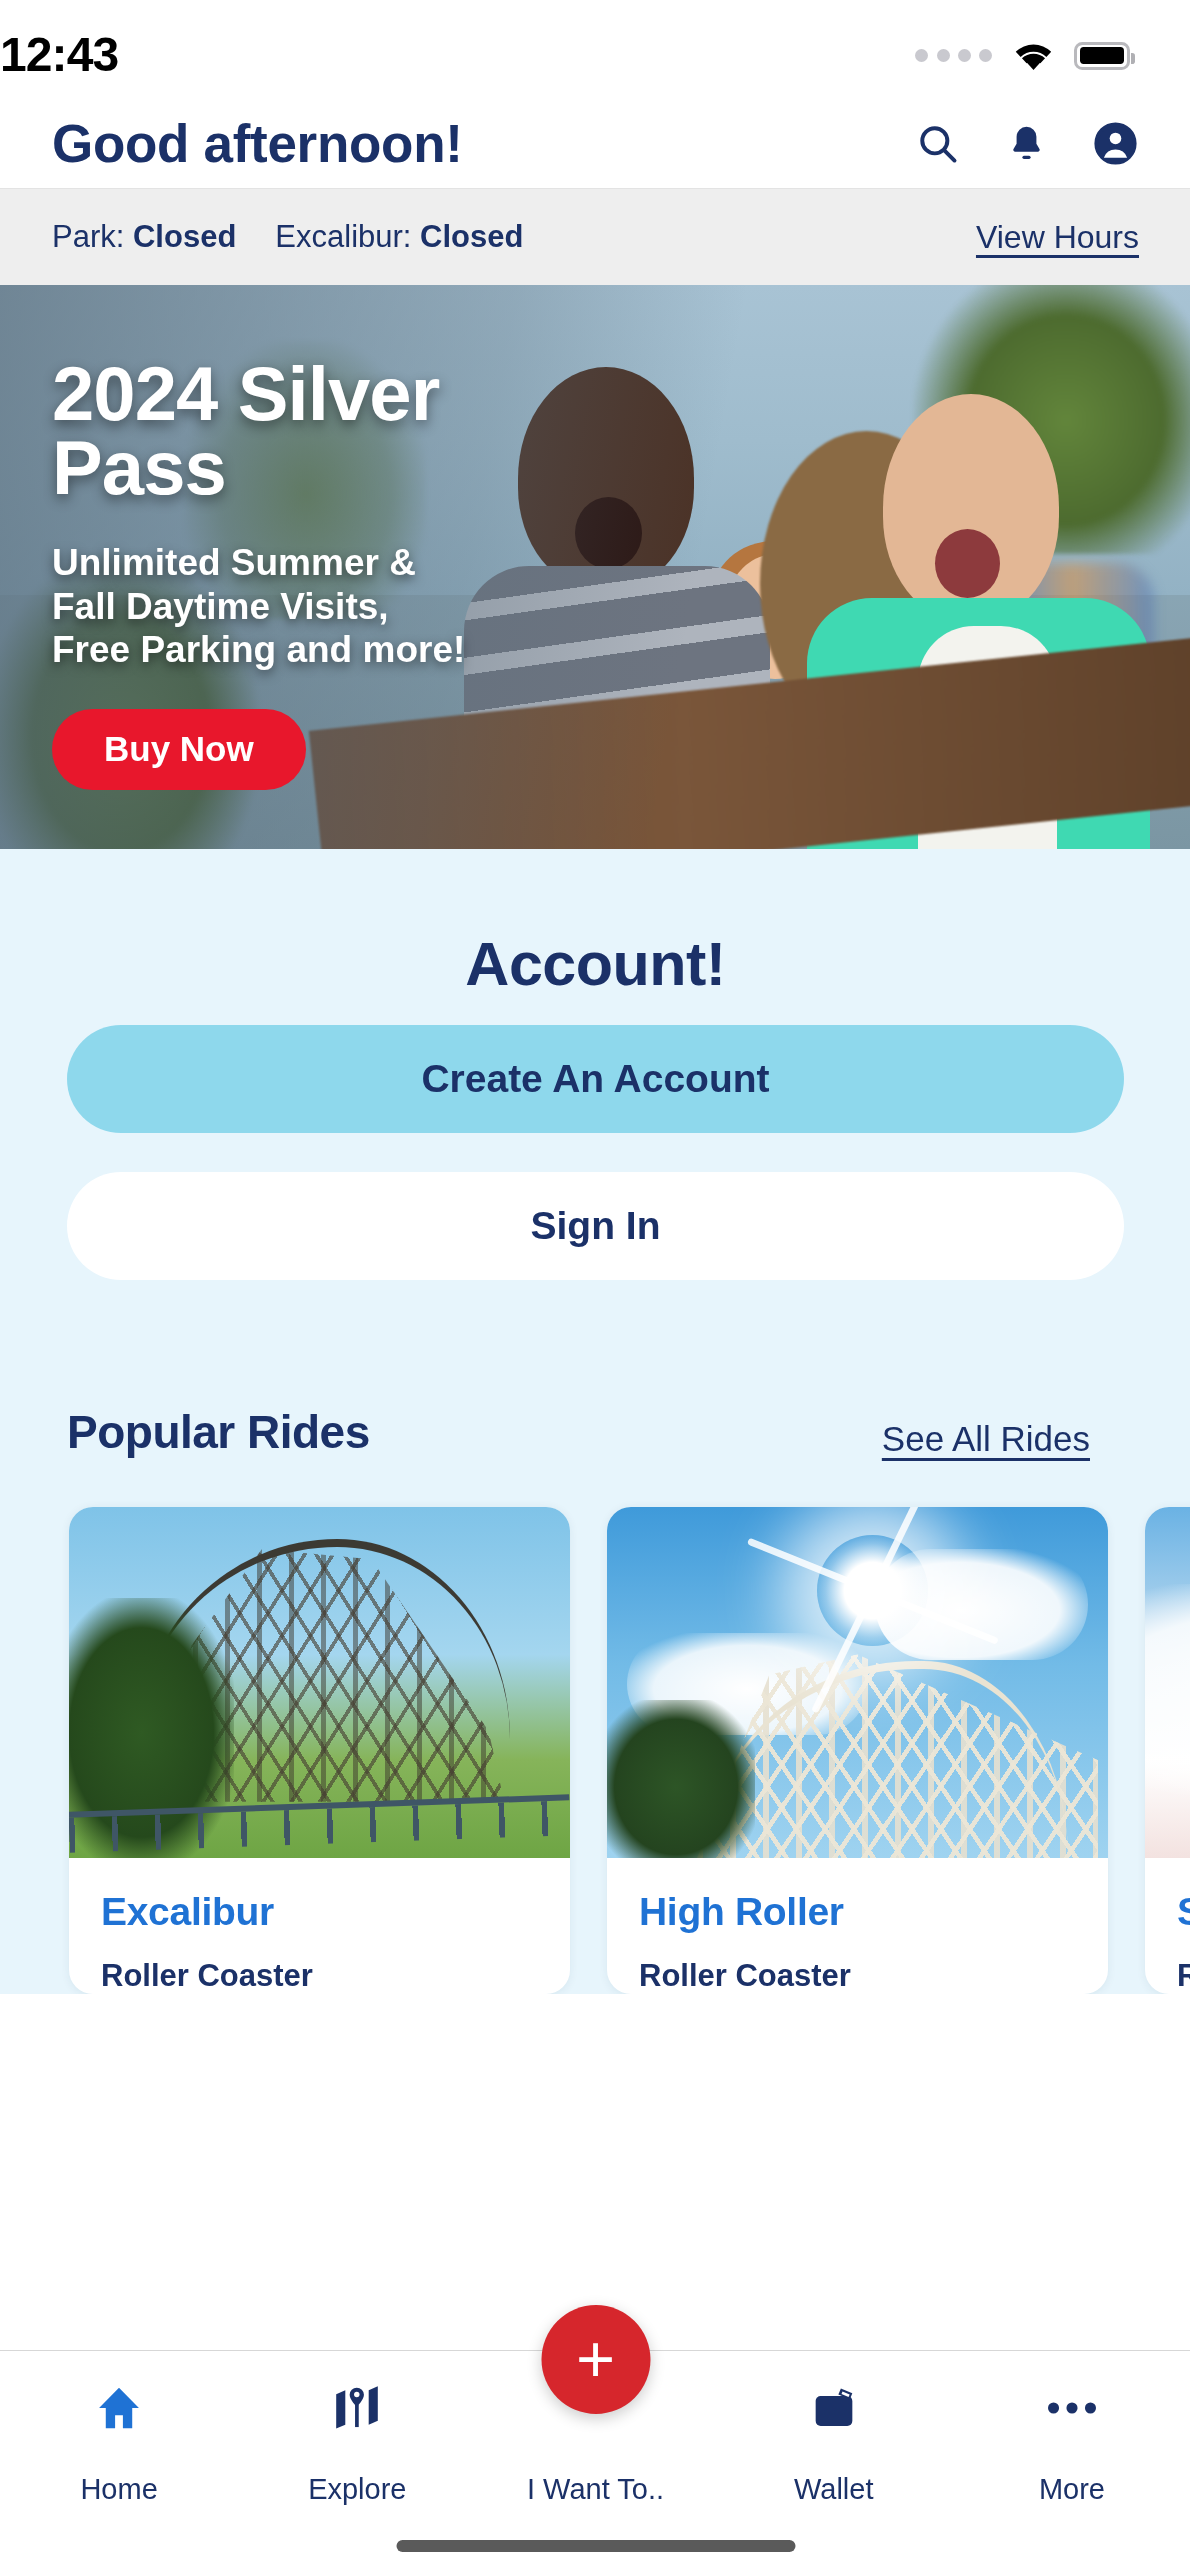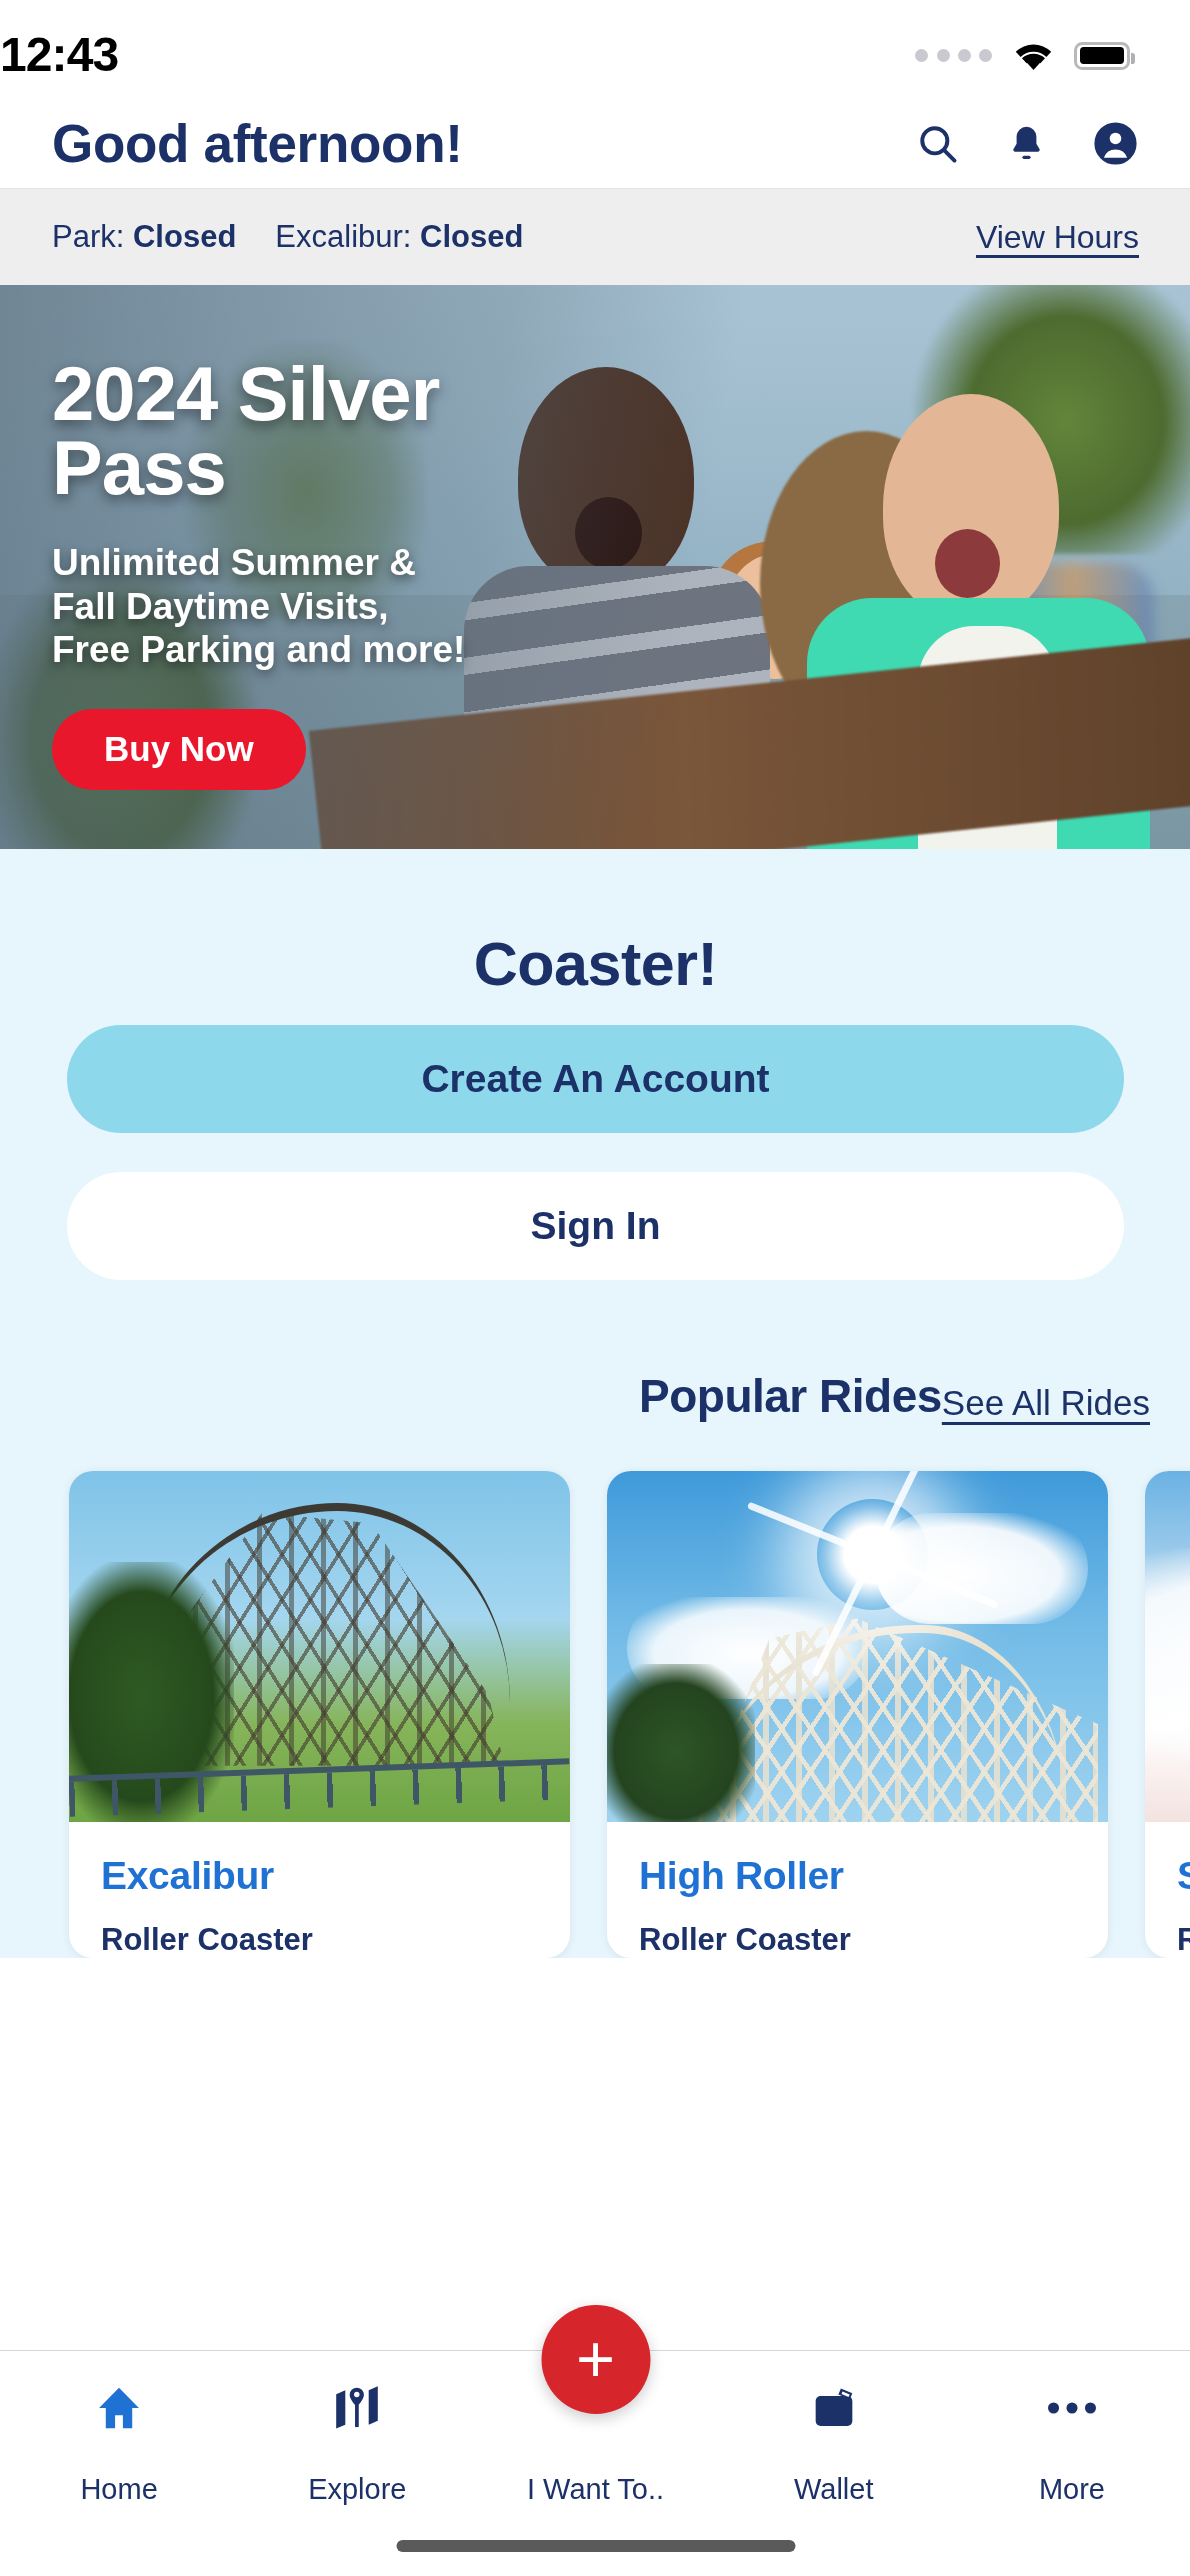--- a/index.html
+++ b/index.html
@@ -125,22 +125,23 @@
   .btn{
     display:block; width:100%; border:none; border-radius:93px;
     font-size:39px; font-weight:700; color:#1b3168;
     padding:32px 0; text-align:center;
   }
   .btn-primary{ background:#8ed8ec; margin-top:26px; }
   .btn-secondary{ background:#ffffff; margin-top:39px; }
 
   
   .section-head{
-    display:flex; align-items:flex-end; justify-content:flex-end;
-    padding:89px 41px 0 67px;
+    display:flex; align-items:flex-end; justify-content:space-between;
+    padding:89px 101px 0 67px;
+    margin-top:36px;
   }
   .section-title{ font-size:46px; font-weight:700; color:#1b3168; letter-spacing:-0.5px; }
   .section-link{
     font-size:35px; color:#1b3168; text-decoration:underline;
     text-underline-offset:7.4px; text-decoration-thickness:2.8px;
   }
 
   .cards{
     display:flex; gap:37px; padding:48px 0 0 69px; overflow:hidden;
   }
@@ -335,21 +336,21 @@
       <div>Fall Daytime Visits,</div>
       <div>Free Parking and more!</div>
     </div>
     <button class="hero-cta">Buy Now</button>
   </div>
 </div>
 
 <div class="page">
 
   <div class="welcome-wrap">
-    <div class="welcome-title">Coaster!</div>
+    <div class="welcome-title">Account!</div>
     <button class="btn btn-primary">Create An Account</button>
     <button class="btn btn-secondary">Sign In</button>
   </div>
 
   <div class="section-head">
     <div class="section-title">Popular Rides</div>
     <a class="section-link" href="#">See All Rides</a>
   </div>
 
   <div class="cards">

